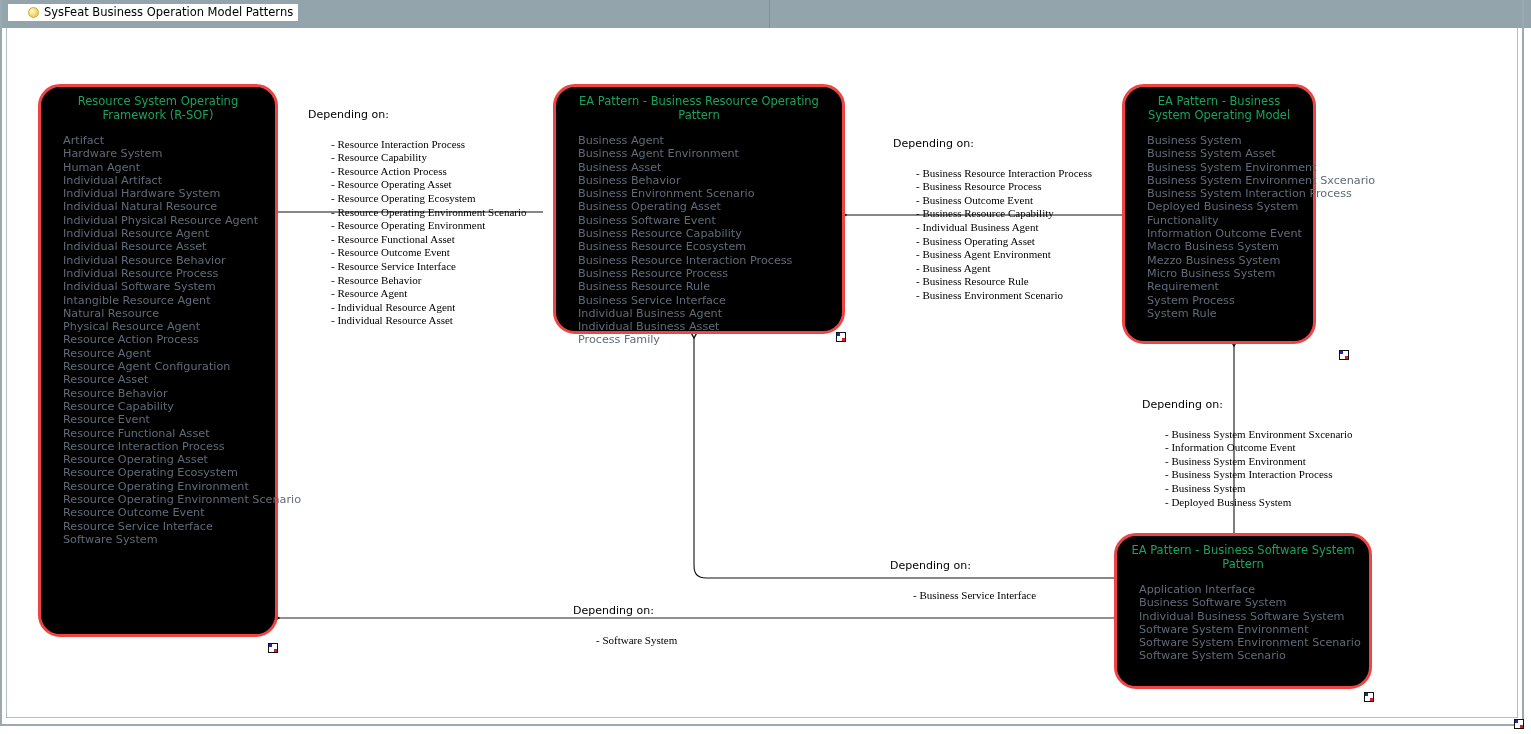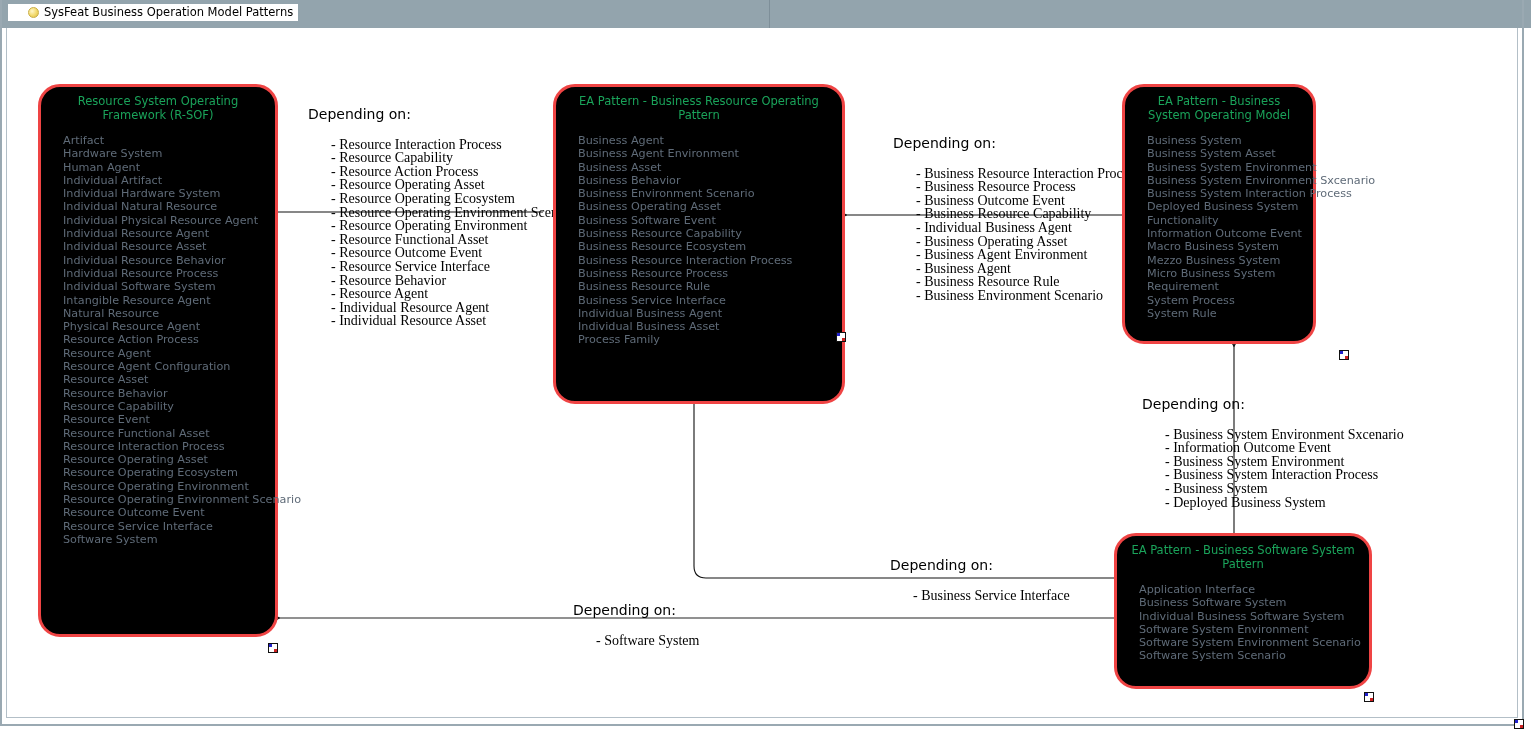--- a/index.html
+++ b/index.html
@@ -90,21 +90,21 @@
     font-size: 11.2px;
     line-height: 13.3px;
     color: #5f6b78;
     white-space: nowrap;
     font-family: "DejaVu Sans", sans-serif;
   }
 
   
   .dep {
     position: absolute;
-    font-size: 14px;
+    font-size: 11px;
     line-height: 13.6px;
     color: #000000;
     white-space: nowrap;
     font-family: "DejaVu Sans", sans-serif;
   }
   .dep-head { margin: 0 0 0 0; }
   .dep ul { list-style: none; margin: 16px; padding: 0 0 0 7px; font-family: Liberation Serif, serif; }
   .dep ul li { white-space: nowrap; }
 
   
@@ -217,21 +217,21 @@
       <li>- Resource Functional Asset</li>
       <li>- Resource Outcome Event</li>
       <li>- Resource Service Interface</li>
       <li>- Resource Behavior</li>
       <li>- Resource Agent</li>
       <li>- Individual Resource Agent</li>
       <li>- Individual Resource Asset</li>
     </ul>
   </div>
 
-  <div class="box" style="left:553px; top:84px; width:292px; height:320px;">
+  <div class="box" style="left:553px; top:84px; width:292px; height:250px;">
     <div class="box-title">EA Pattern - Business Resource Operating Pattern</div>
     <ul class="box-list">
       <li>Business Agent</li>
       <li>Business Agent Environment</li>
       <li>Business Asset</li>
       <li>Business Behavior</li>
       <li>Business Environment Scenario</li>
       <li>Business Operating Asset</li>
       <li>Business Software Event</li>
       <li>Business Resource Capability</li>

